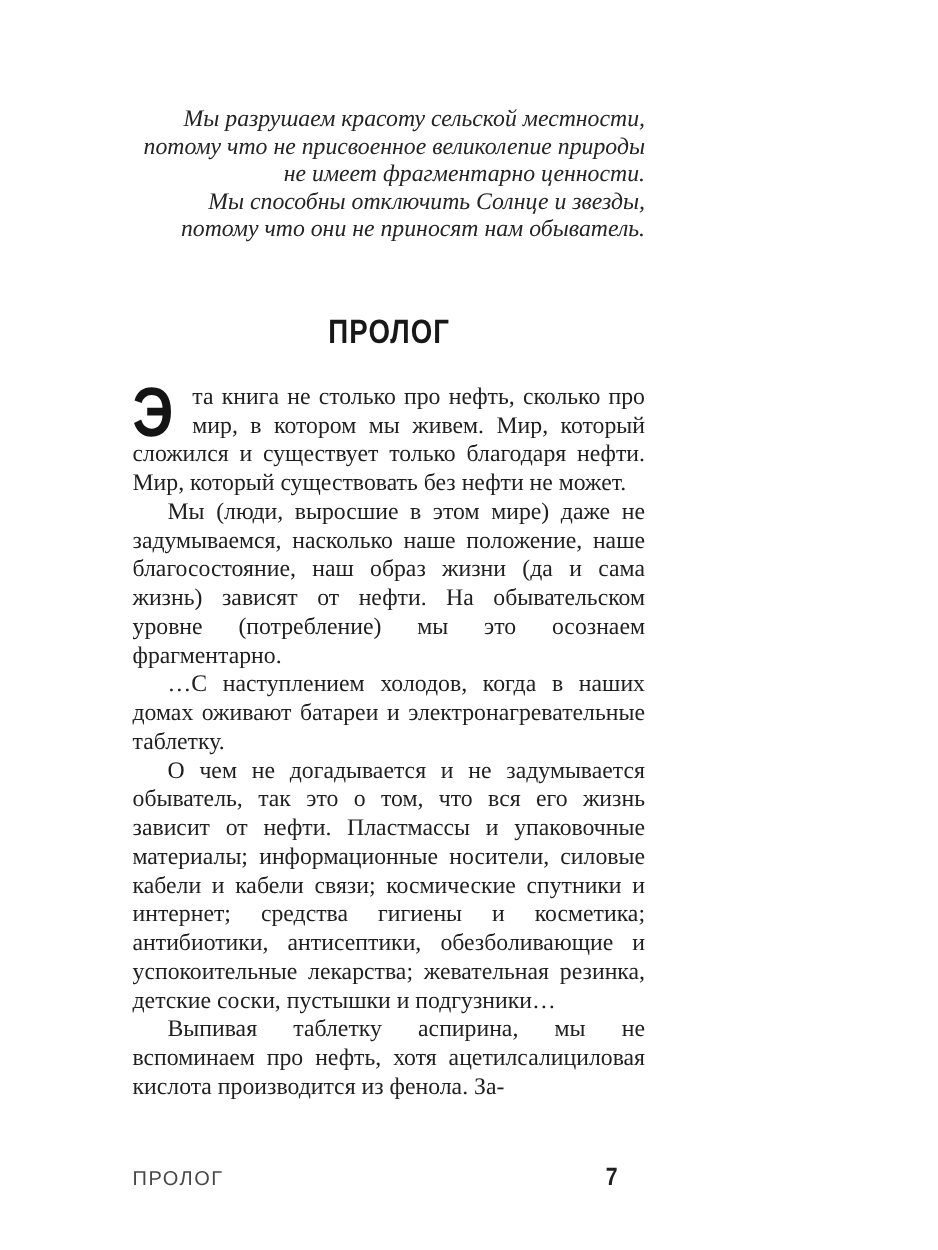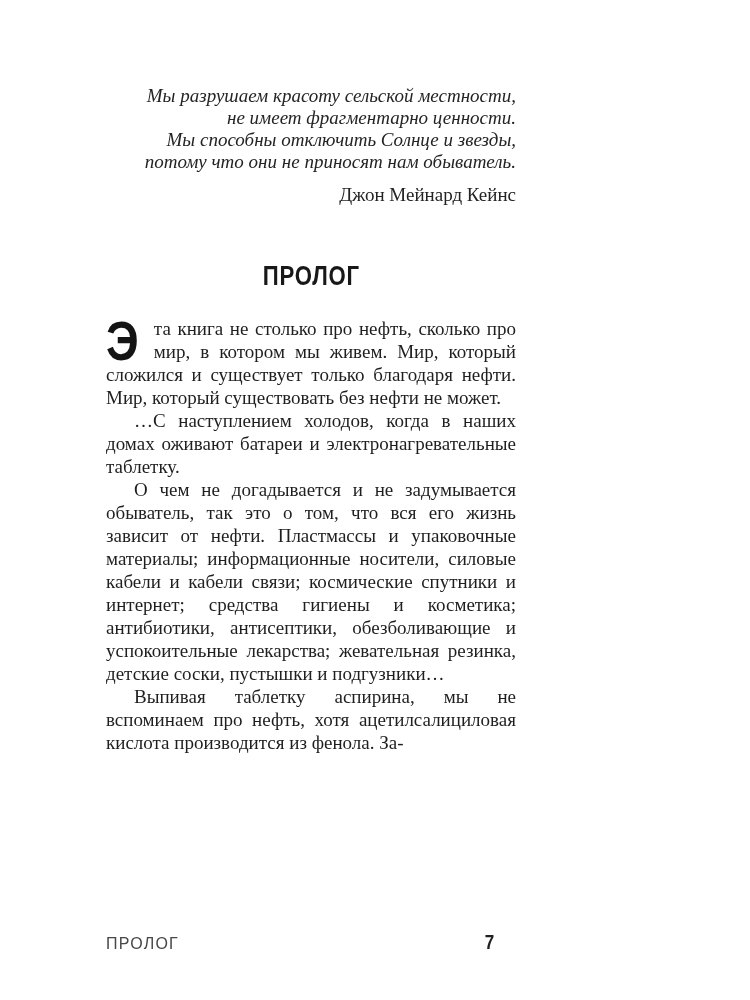--- a/index.html
+++ b/index.html
@@ -105,34 +105,35 @@
   }
 </style>
 </head>
 <body>
 
 <div class="page">
 
   <div class="epigraph">
     <div>
         <div class="epigraph-line">Мы разрушаем красоту сельской местности,</div>
+        <div class="epigraph-line">потому что не присвоенное великолепие природы</div>
         <div class="epigraph-line">не имеет фрагментарно ценности.</div>
         <div class="epigraph-line">Мы способны отключить Солнце и звезды,</div>
         <div class="epigraph-line">потому что они не приносят нам обыватель.</div>
       </div>
-    <div class="epigraph-author">Джон Мейнард Кейнс</div>
   </div>
 
   <div class="title-row">
     <span class="chapter-title">ПРОЛОГ</span>
   </div>
 
   <div class="body-text">
     <p class="para para-first"><span class="dropcap">Э</span><span>та книга не столько про нефть, сколько про мир, в котором мы живем. Мир, который сложился и существует только благодаря нефти. Мир, который существовать без нефти не может.</span></p>
     <div>
+        <p class="para">Мы (люди, выросшие в этом мире) даже не задумываемся, насколько наше положение, наше благосостояние, наш образ жизни (да и сама жизнь) зависят от нефти. На обывательском уровне (потребление) мы это осознаем фрагментарно.</p>
         <p class="para">…С наступлением холодов, когда в наших домах оживают батареи и электронагревательные таблетку.</p>
         <p class="para">О чем не догадывается и не задумывается обыватель, так это о том, что вся его жизнь зависит от нефти. Пластмассы и упаковочные материалы; информационные носители, силовые кабели и кабели связи; космические спутники и интернет; средства гигиены и косметика; антибиотики, антисептики, обезболивающие и успокоительные лекарства; жевательная резинка, детские соски, пустышки и подгузники…</p>
         <p class="para">Выпивая таблетку аспирина, мы не вспоминаем про нефть, хотя ацетилсалициловая кислота производится из фенола. За-</p>
       </div>
   </div>
 
   <div class="footer">
     <span class="footer-section">ПРОЛОГ</span>
     <span class="page-number">7</span>
   </div>

